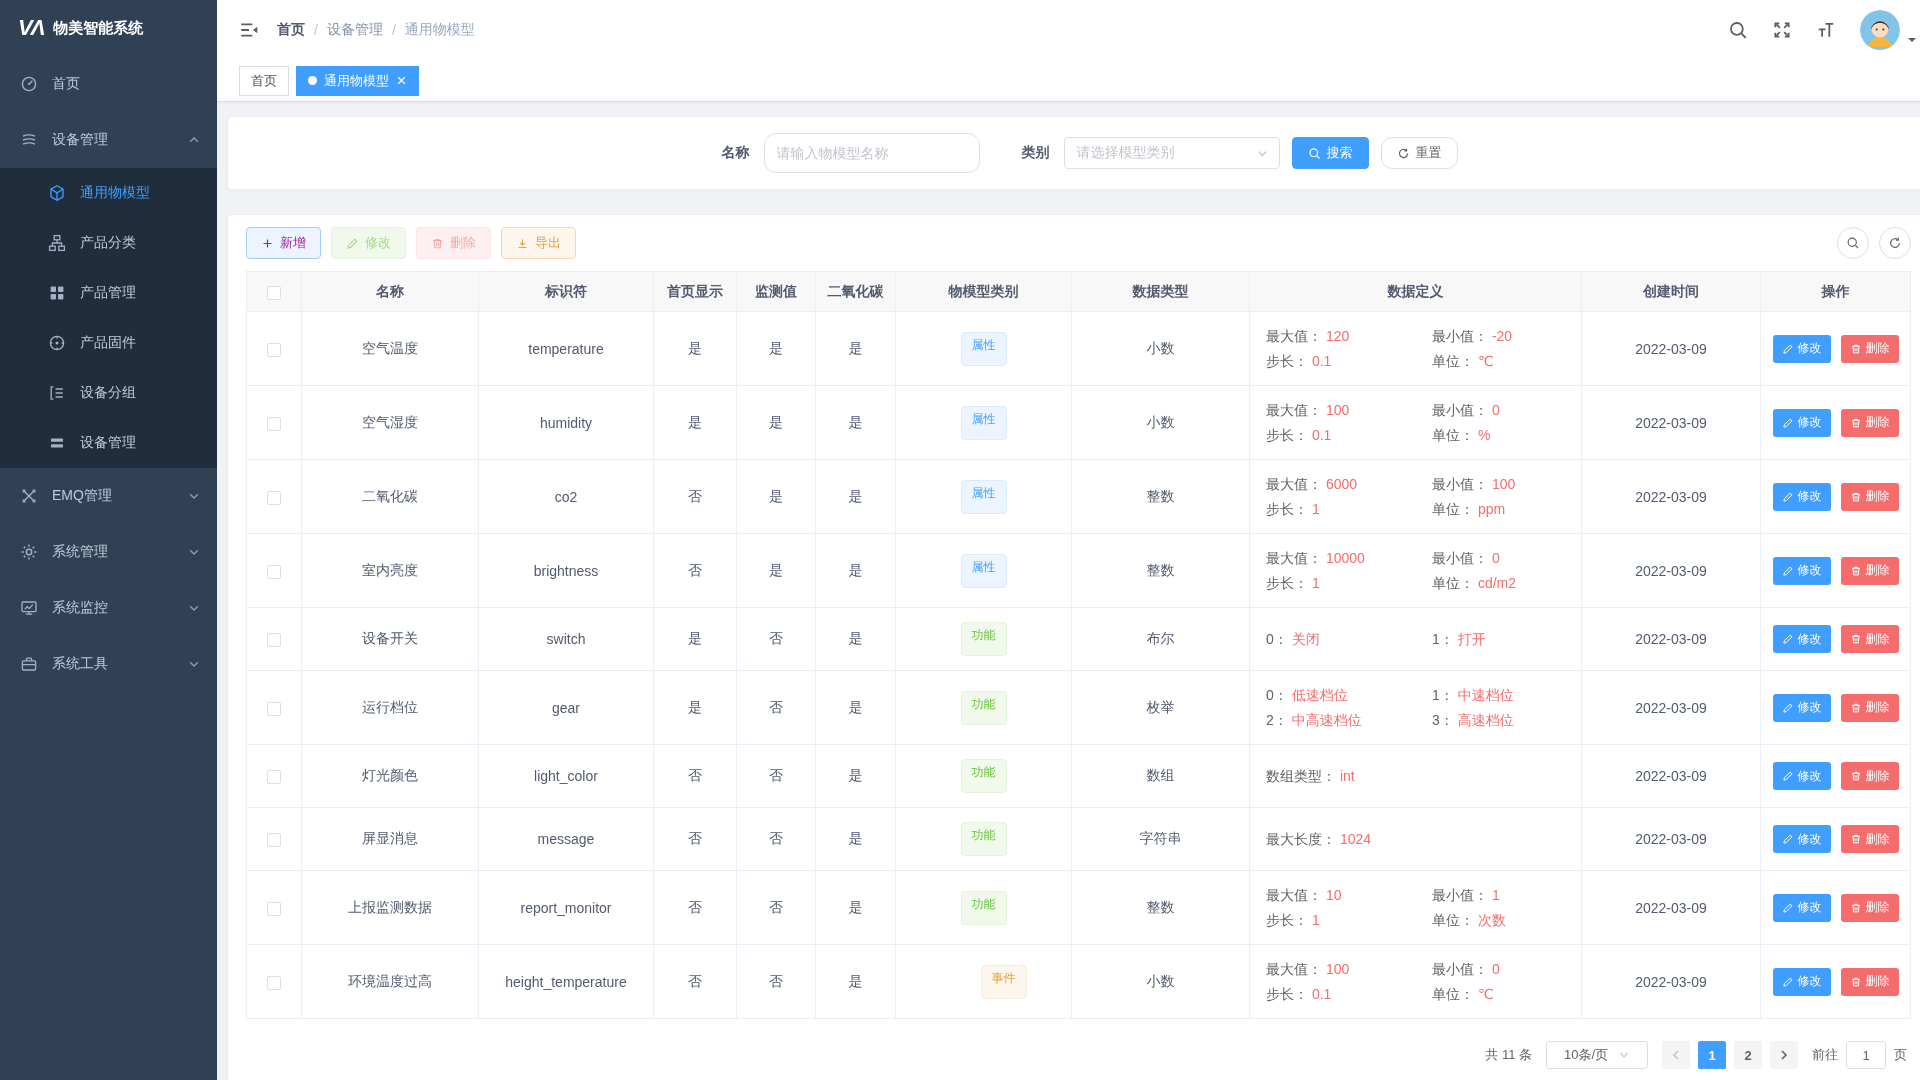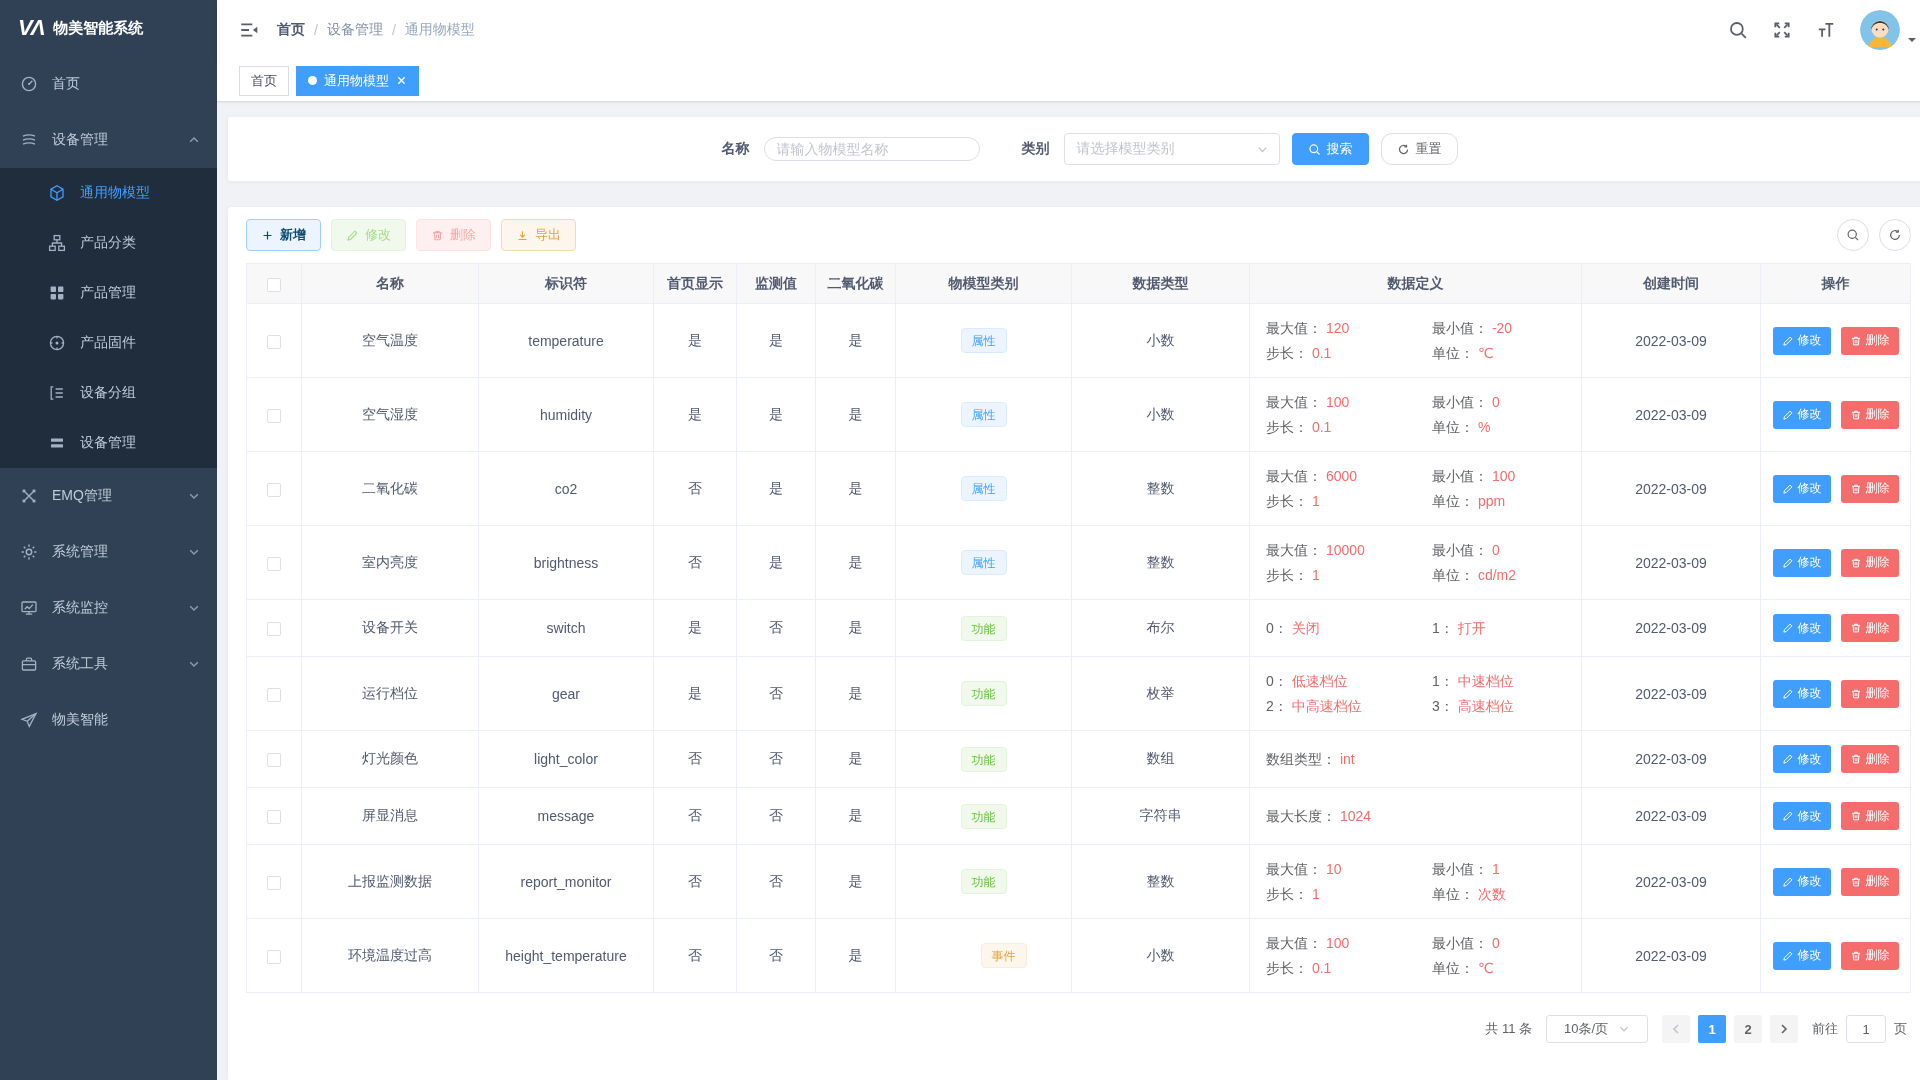--- a/index.html
+++ b/index.html
@@ -41,53 +41,53 @@
   .tab { height:30px; display:inline-flex; align-items:center; gap:7px; padding:0 11px; border:1px solid #d8dce5; background:#fff; color:#495060; font-size:13px; cursor:pointer; }
   .tab.active { background:#409eff; border-color:#409eff; color:#fff; }
   .tab-dot { width:9px; height:9px; border-radius:50%; background:#fff; }
   .tab-close { width:11px; height:11px; color:#fff; opacity:.95; }
 
   
   .content { flex:1; padding:14px 10px 0 10px; overflow:hidden; }
   .card { background:#fff; border:1px solid #ebeef5; border-radius:4px; box-shadow:0 1px 3px rgba(0,0,0,.04);justify-content:center; }
   .filter-card { padding:16px 18px 16px 40px; display:flex; align-items:center; }
   .f-label { font-weight:bold; color:#515a6e; margin-right:14px; }
-  .f-input { width:216px; height:24px; border:1px solid #dcdfe6; border-radius:12px; padding:0 12px; font-size:14px; color:#606266; font-family:inherit; }
+  .f-input { width:216px; height:40px; border:1px solid #dcdfe6; border-radius:12px; padding:0 12px; font-size:14px; color:#606266; font-family:inherit; }
   .f-input::placeholder { color:#c0c4cc; }
   .f-gap { width:42px; flex:none; }
   .f-select { width:216px; height:32px; border:1px solid #dcdfe6; border-radius:4px; padding:0 10px 0 12px; display:flex; align-items:center; justify-content:space-between; color:#c0c4cc; cursor:pointer; background:#fff; }
   .f-select .sel-caret { width:13px; height:13px; color:#c0c4cc; }
   .btn { height:32px; display:inline-flex; align-items:center; gap:6px; padding:0 15px; border-radius:4px; border:1px solid transparent; font-size:13px; cursor:pointer; background:#fff; font-family:inherit; }
   .btn svg { width:13px; height:13px; }
   .btn-primary { background:#409eff; border-color:#409eff; color:#fff; margin-left:12px; }
   .btn-plain { border-color:#dcdfe6; color:#606266; margin-left:12px;border-radius:11px; }
 
   .table-card { margin-top:24px; padding:12px 18px 0 18px; height:876px; position:relative; }
   .toolbar { display:flex; align-items:center; }
   .tb-btn { height:32px; display:inline-flex; align-items:center; gap:6px; padding:0 14px; border-radius:4px; font-size:13px; margin-right:10px; cursor:pointer; border:1px solid; background:#fff; font-family:inherit; }
   .tb-btn svg { width:13px; height:13px; }
-  .tb-add    { background:#ecf5ff; border-color:#a0cfff; color:#0c4a6e;font-weight:bold; }
+  .tb-add    { background:#ecf5ff; border-color:#a0cfff; color:#a21caf; }
   .tb-edit   { background:#f0f9eb; border-color:#e1f3d8; color:#a4da89; }
   .tb-del    { background:#fef0f0; border-color:#fde2e2; color:#f9a7a7; }
   .tb-export { background:#fdf6ec; border-color:#f5dab1; color:#e6a23c; }
   .tb-right { margin-left:auto; display:flex; gap:10px; }
   .circle-btn { width:32px; height:32px; border-radius:50%; border:1px solid #dcdfe6; background:#fff; color:#606266; display:flex; align-items:center; justify-content:center; cursor:pointer; }
   .circle-btn svg { width:14px; height:14px; }
 
   
   table { border-collapse:collapse; table-layout:fixed; width:1664px; margin-top:12px; }
   th, td { border:1px solid #ebeef5; text-align:center; vertical-align:middle; }
   thead th { background:#f8f8f9; color:#515a6e; font-weight:bold; height:40px; font-size:14px; padding:0 6px; }
   tbody td { padding:14px 6px; font-size:14px; color:#515a6e; background:#fff; }
   td.c-defs { text-align:left; padding:14px 16px; }
   .defs { display:grid; grid-template-columns:158px 1fr; row-gap:5px; column-gap:8px; line-height:20px; }
   .defs .k { color:#606266; }
   .defs .v { color:#f56c6c; }
   .checkbox { display:inline-block; width:14px; height:14px; border:1px solid #dcdfe6; border-radius:2px; background:#fff; cursor:pointer; vertical-align:middle; }
-  .tag { display:inline-block; height:25px; line-height:24px; padding:0 10px; border-radius:4px; font-size:12px; border:1px solid; }
+  .tag { display:inline-block; height:34px; line-height:24px; padding:0 10px; border-radius:4px; font-size:12px; border:1px solid; }
   .tag-attr  { background:#ecf5ff; border-color:#d9ecff; color:#409eff; }
   .tag-func  { background:#f0f9eb; border-color:#e1f3d8; color:#67c23a; }
   .tag-event { background:#fdf6ec; border-color:#faecd8; color:#e6a23c;margin-left:40px; }
   .op-btn { display:inline-flex; align-items:center; gap:4px; height:28px; padding:0 9px; border:none; border-radius:3px; color:#fff; font-size:12px; cursor:pointer; margin:0 5px; font-family:inherit; }
   .op-btn svg { width:12px; height:12px; }
   .op-edit { background:#409eff; }
   .op-del  { background:#f56c6c; }
 
   
   .pagination { display:flex; align-items:center; justify-content:flex-end; gap:14px; margin-top:22px; font-size:13px; color:#606266; padding-right:4px; }
@@ -250,29 +250,20 @@
             <rect x="2.4" y="5.8" width="13.2" height="9.2" rx="1"></rect>
             <path d="M6.4 5.8V4.2a1 1 0 0 1 1-1h3.2a1 1 0 0 1 1 1v1.6M2.4 9.6h13.2"></path>
           </svg>
         </span>
         <span class="mi-label">系统工具</span>
         <span class="mi-arrow">
           <svg viewBox="0 0 14 14" fill="none" stroke="currentColor" stroke-width="1.4">
             <path d="M3.2 5.2 7 9l3.8-3.8"></path>
           </svg>
         </span>
-      </div>
-      <div class="menu-item">
-        <span class="mi-icon">
-          <svg viewBox="0 0 18 18" fill="none" stroke="currentColor" stroke-width="1.3">
-            <path d="M16 2.6 2 8.3l5.2 1.9L9.3 15.4Z"></path>
-            <path d="M16 2.6 7.2 10.2"></path>
-          </svg>
-        </span>
-        <span class="mi-label">物美智能</span>
       </div>
     </nav>
 </aside>
 
 <div class="main">
 
   <div class="navbar">
     <span class="hamburger">
       <svg viewBox="0 0 18 18" fill="none" stroke="currentColor" stroke-width="1.6">
           <path d="M2 4h10M2 9h7M2 14h10"></path>

